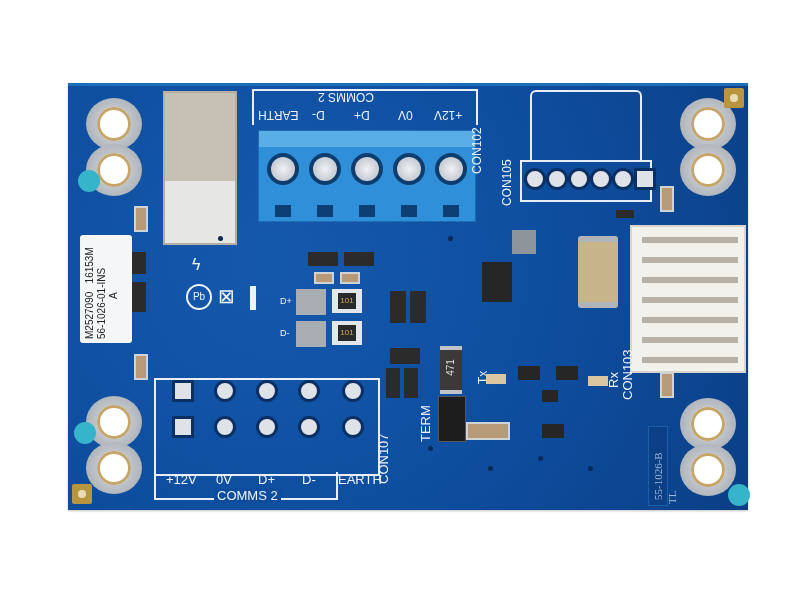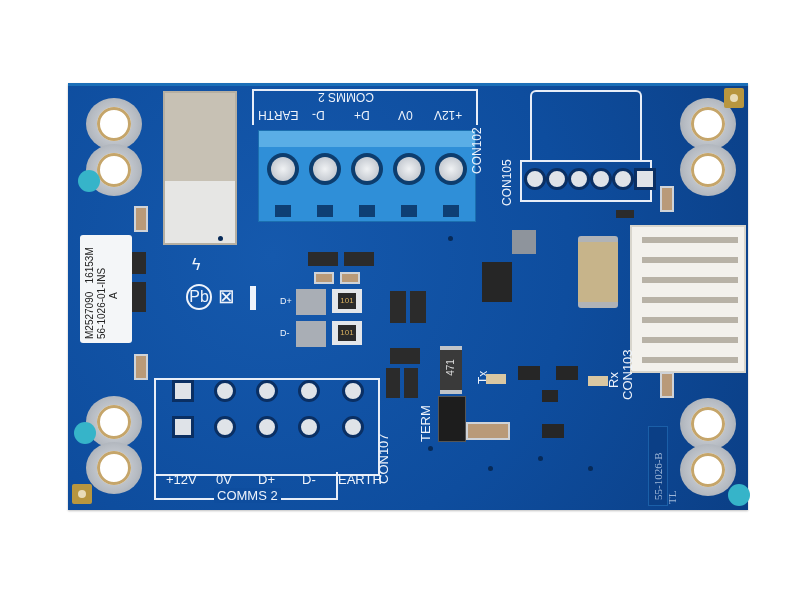--- a/index.html
+++ b/index.html
@@ -110,21 +110,21 @@
   <div class="silkbox" style="left:452px;top:74px;width:128px;height:38px;"></div>
   <div class="thru" style="left:456px;top:82px;"></div>
   <div class="thru" style="left:478px;top:82px;"></div>
   <div class="thru" style="left:500px;top:82px;"></div>
   <div class="thru" style="left:522px;top:82px;"></div>
   <div class="thru" style="left:544px;top:82px;"></div>
   <div class="sqpad" style="left:566px;top:82px;"></div>
   <div class="silk" style="left:432px;top:120px;font-size:12px;transform:rotate(-90deg);transform-origin:left top;">CON105</div>
 
   <div class="silk" style="left:124px;top:170px;font-size:16px;">ϟ</div>
-  <div class="silk" style="left:118px;top:198px;width:22px;height:22px;border:2px solid #eef3fb;border-radius:50%;font-size:16px;text-align:center;line-height:22px;">Pb</div>
+  <div class="silk" style="left:118px;top:198px;width:22px;height:22px;border:2px solid #eef3fb;border-radius:50%;font-size:10px;text-align:center;line-height:22px;">Pb</div>
   <div class="silk" style="left:150px;top:198px;font-size:20px;">⊠</div>
   <div class="abs" style="left:182px;top:200px;width:6px;height:24px;background:#eef3fb;"></div>
 
   <div class="abs" style="left:228px;top:203px;width:30px;height:26px;background:#a9aeb5;"></div>
   <div class="abs" style="left:228px;top:235px;width:30px;height:26px;background:#a9aeb5;"></div>
   <div class="silk" style="left:212px;top:210px;font-size:9px;">D+</div>
   <div class="silk" style="left:212px;top:242px;font-size:9px;">D-</div>
   <div class="abs" style="left:264px;top:203px;width:30px;height:24px;background:#e3e6ea;">
       <div class="silk" style="left:6px;top:4px;width:18px;height:16px;background:#2a2a2a;color:#d8b060;font-size:8px;text-align:center;line-height:16px;">101</div>
     </div>

